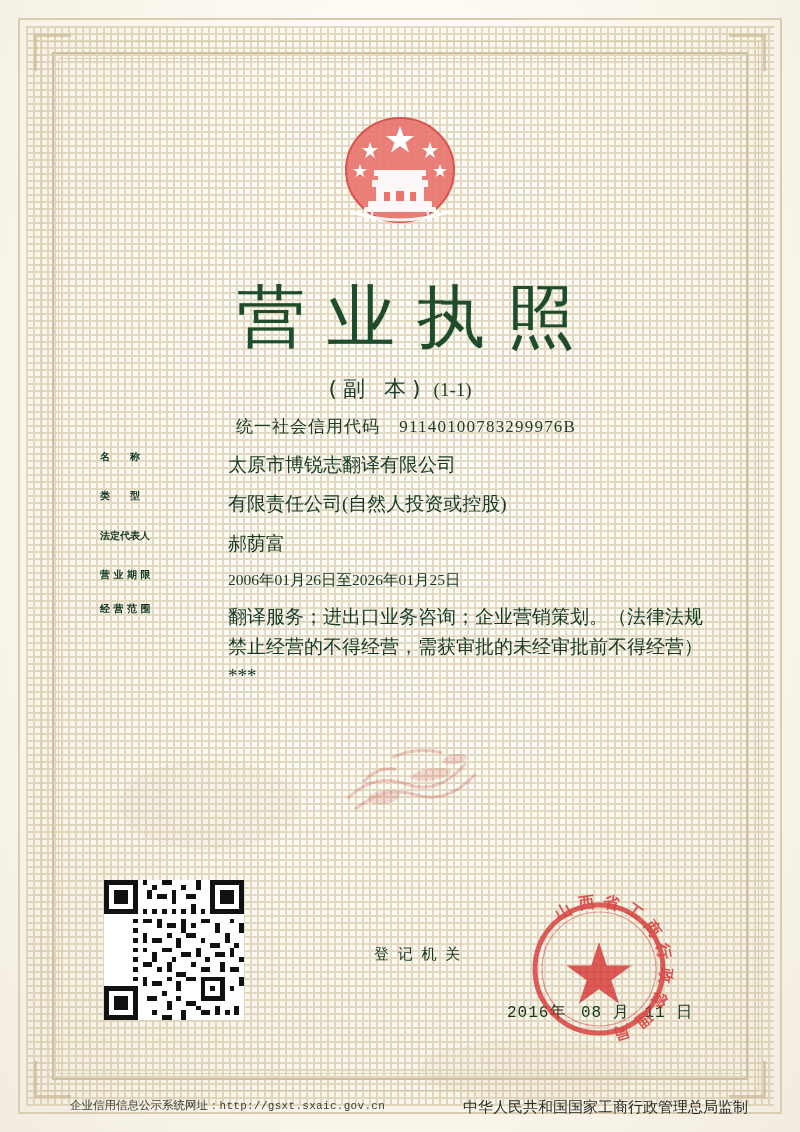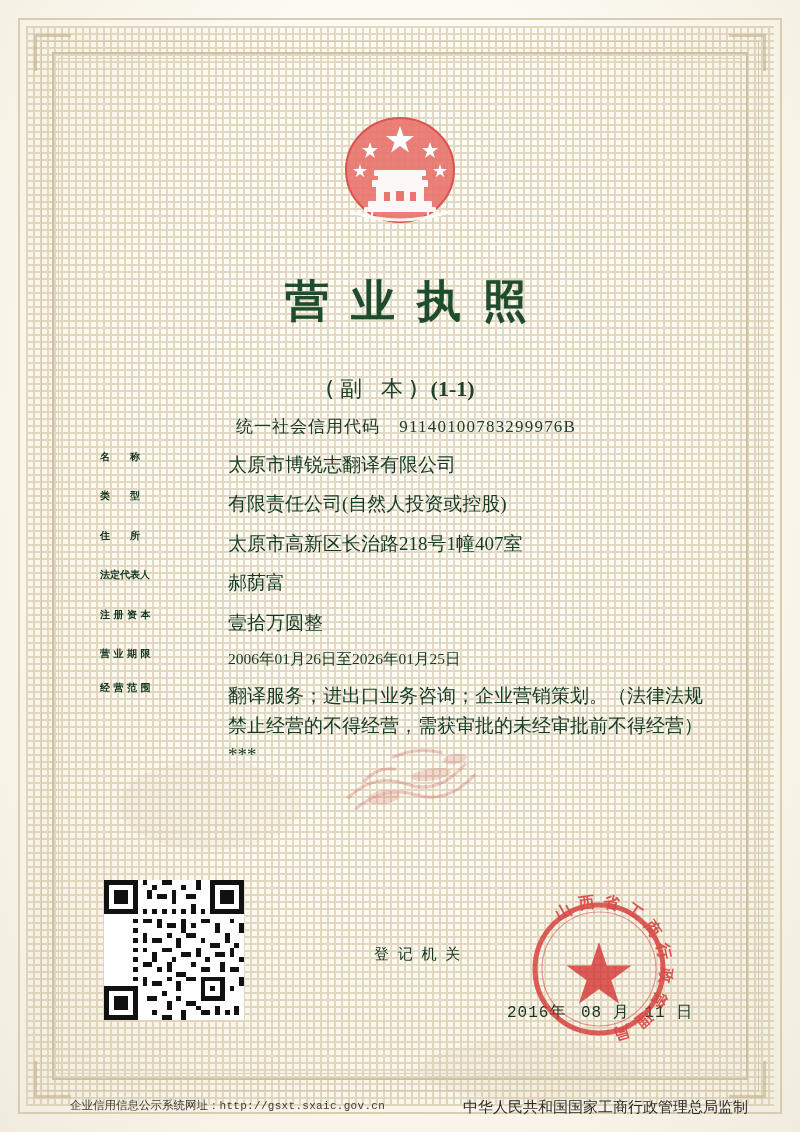--- a/index.html
+++ b/index.html
@@ -86,38 +86,38 @@
   }
   .emblem svg { display: block; }
 
   
   .title {
     position: absolute;
     left: 12px; right: 0;
     top: 272px;
     text-align: center;
     font-family: "DejaVu Sans", sans-serif;
-    font-size: 44px;
-    font-weight: bold;
+    font-size: 68px;
+    font-weight: normal;
     letter-spacing: 22px;
     text-indent: 22px;
     color: #1f4d2b;
     text-shadow: 0 0 1px rgba(31,77,43,.4);
   }
   .subtitle {
     position: absolute;
     left: 0; right: 0;
     top: 374px;
     text-align: center;
     font-family: "DejaVu Sans", sans-serif;
     font-size: 22px;
     color: #20402a;
   }
   .subtitle .paren { letter-spacing: 6px; }
-  .subtitle .serial { font-family: "Liberation Serif", serif; font-size: 22px; letter-spacing: 0; font-weight: bold; }
+  .subtitle .serial { font-family: "Liberation Serif", serif; font-size: 19px; letter-spacing: 0; }
 
   .credit-line {
     position: absolute;
     left: 12px; right: 0;
     top: 415px;
     text-align: center;
     font-family: "DejaVu Sans", sans-serif;
     font-size: 17px;
     color: #1d3c27;
   }
@@ -324,34 +324,26 @@
     <div class="field-row">
       <div class="field-label">名　　称</div>
       <div class="field-value">太原市博锐志翻译有限公司</div>
     </div>
 
     <div class="field-row">
       <div class="field-label">类　　型</div>
       <div class="field-value">有限责任公司(自然人投资或控股)</div>
     </div>
 
-    <div class="field-row">
-      <div class="field-label">住　　所</div>
-      <div class="field-value">太原市高新区长治路218号1幢407室</div>
-    </div>
 
     <div class="field-row">
       <div class="field-label">法定代表人</div>
       <div class="field-value">郝荫富</div>
     </div>
 
-    <div class="field-row">
-      <div class="field-label">注 册 资 本</div>
-      <div class="field-value">壹拾万圆整</div>
-    </div>
 
 
     <div class="field-row">
       <div class="field-label">营 业 期 限</div>
       <div class="field-value mono">2006年01月26日至2026年01月25日</div>
     </div>
 
     <div class="field-row">
       <div class="field-label">经 营 范 围</div>
       <div class="field-value">翻译服务；进出口业务咨询；企业营销策划。（法律法规禁止经营的不得经营，需获审批的未经审批前不得经营）***</div>

